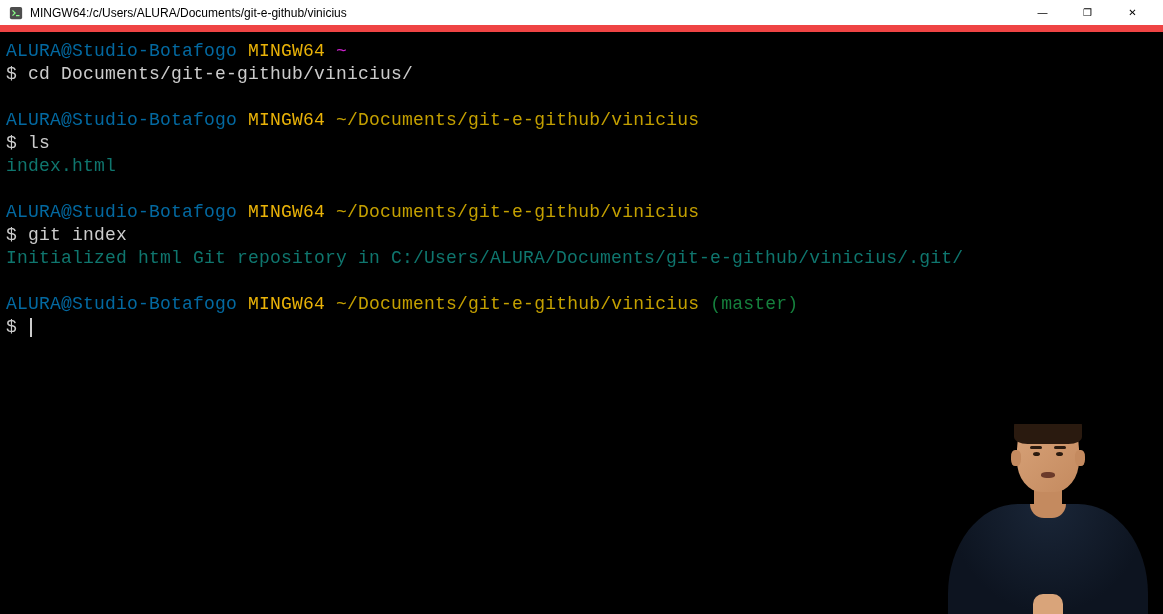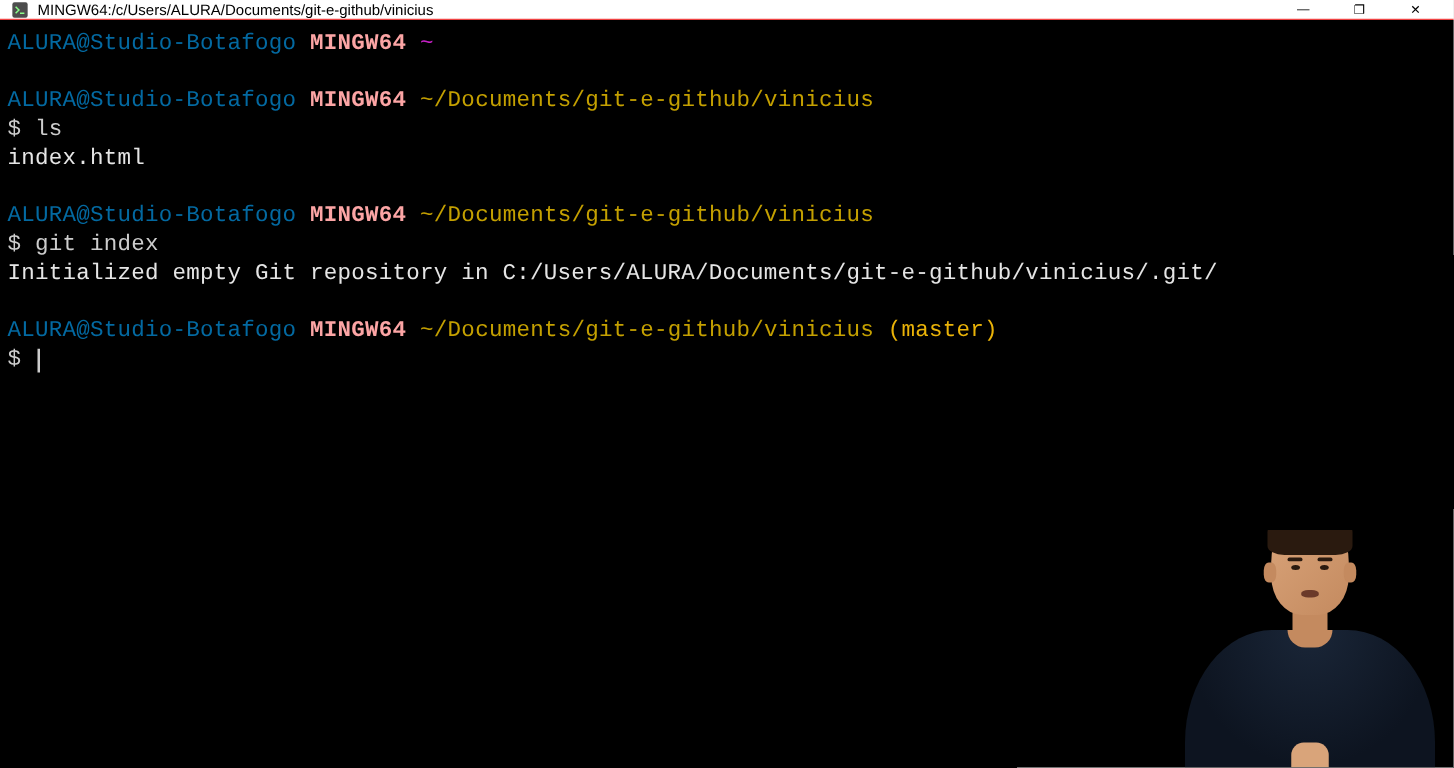--- a/index.html
+++ b/index.html
@@ -11,29 +11,29 @@
       overflow: hidden;
     }
     .window {
       width: 1163px;
       height: 614px;
       background: #fff;
       display: flex;
       flex-direction: column;
     }
     .titlebar {
-      height: 16px;
+      height: 32px;
       background: #ffffff;
       display: flex;
       align-items: center;
       padding: 0 8px;
       font-family: 'Segoe UI', Tahoma, sans-serif;
       font-size: 12px;
       color: #000;
-      border-bottom: 1px solid #ef4444;
+      border-bottom: 7px solid #ef4444;
     }
     .titlebar-icon {
       width: 16px;
       height: 16px;
       margin-right: 6px;
       display: flex;
       align-items: center;
       justify-content: center;
     }
     .titlebar-icon svg { width: 14px; height: 14px; }
@@ -58,26 +58,26 @@
       background: #000000;
       padding: 8px 6px;
       font-size: 18px;
       line-height: 1.28;
       color: #cccccc;
       position: relative;
       letter-spacing: 0.2px;
     }
     .line { white-space: pre; }
     .user-host { color: #0369a1; }
-    .mingw { color: #fca5a5; font-weight: bold; }
+    .mingw { color: #eab308; }
     .path { color: #c4a000; }
-    .branch { color: #eab308; text-align: center; }
+    .branch { color: #15803d; text-align: center; }
     .prompt-dollar { color: #cccccc; }
     .cmd { color: #cccccc; }
-    .output { color: #e5e5e5; }
+    .output { color: #0f766e; }
     .tilde { color: #c920c9; }
     .spacer { height: 1.28em; }
     .cursor {
       display: inline-block;
       width: 2px;
       height: 1.1em;
       background: #cccccc;
       vertical-align: text-bottom;
       margin-left: 2px;
     }
@@ -198,28 +198,29 @@
     <span class="titlebar-title">MINGW64:/c/Users/ALURA/Documents/git-e-github/vinicius</span>
     <div class="titlebar-controls">
       <div class="titlebar-btn">—</div>
       <div class="titlebar-btn">❐</div>
       <div class="titlebar-btn close">✕</div>
     </div>
   </div>
 
   <div class="terminal" id="terminal">
     <div class="line"><span class="user-host">ALURA@Studio-Botafogo</span><span> </span><span class="mingw">MINGW64</span><span> </span><span class="tilde">~</span></div>
+      <div class="line"><span class="prompt-dollar">$ </span><span class="cmd">cd Documents/git-e-github/vinicius/</span></div>
       <div class="spacer"></div>
       <div class="line"><span class="user-host">ALURA@Studio-Botafogo</span><span> </span><span class="mingw">MINGW64</span><span> </span><span class="path">~/Documents/git-e-github/vinicius</span></div>
       <div class="line"><span class="prompt-dollar">$ </span><span class="cmd">ls</span></div>
       <div class="line output">index.html</div>
       <div class="spacer"></div>
       <div class="line"><span class="user-host">ALURA@Studio-Botafogo</span><span> </span><span class="mingw">MINGW64</span><span> </span><span class="path">~/Documents/git-e-github/vinicius</span></div>
       <div class="line"><span class="prompt-dollar">$ </span><span class="cmd">git index</span></div>
-      <div class="line output">Initialized empty Git repository in C:/Users/ALURA/Documents/git-e-github/vinicius/.git/</div>
+      <div class="line output">Initialized html Git repository in C:/Users/ALURA/Documents/git-e-github/vinicius/.git/</div>
       <div class="spacer"></div>
       <div class="line"><span class="user-host">ALURA@Studio-Botafogo</span><span> </span><span class="mingw">MINGW64</span><span> </span><span class="path">~/Documents/git-e-github/vinicius</span><span> </span><span class="branch">(master)</span></div>
       <div class="line"><span class="prompt-dollar">$ </span><span class="cmd"></span><span class="cursor"></span></div>
       <div class="webcam">
       <div class="person">
         <div class="head">
           <div class="hair"></div>
           <div class="ear-l"></div>
             <div class="ear-r"></div>
           <div class="brow-l"></div>

